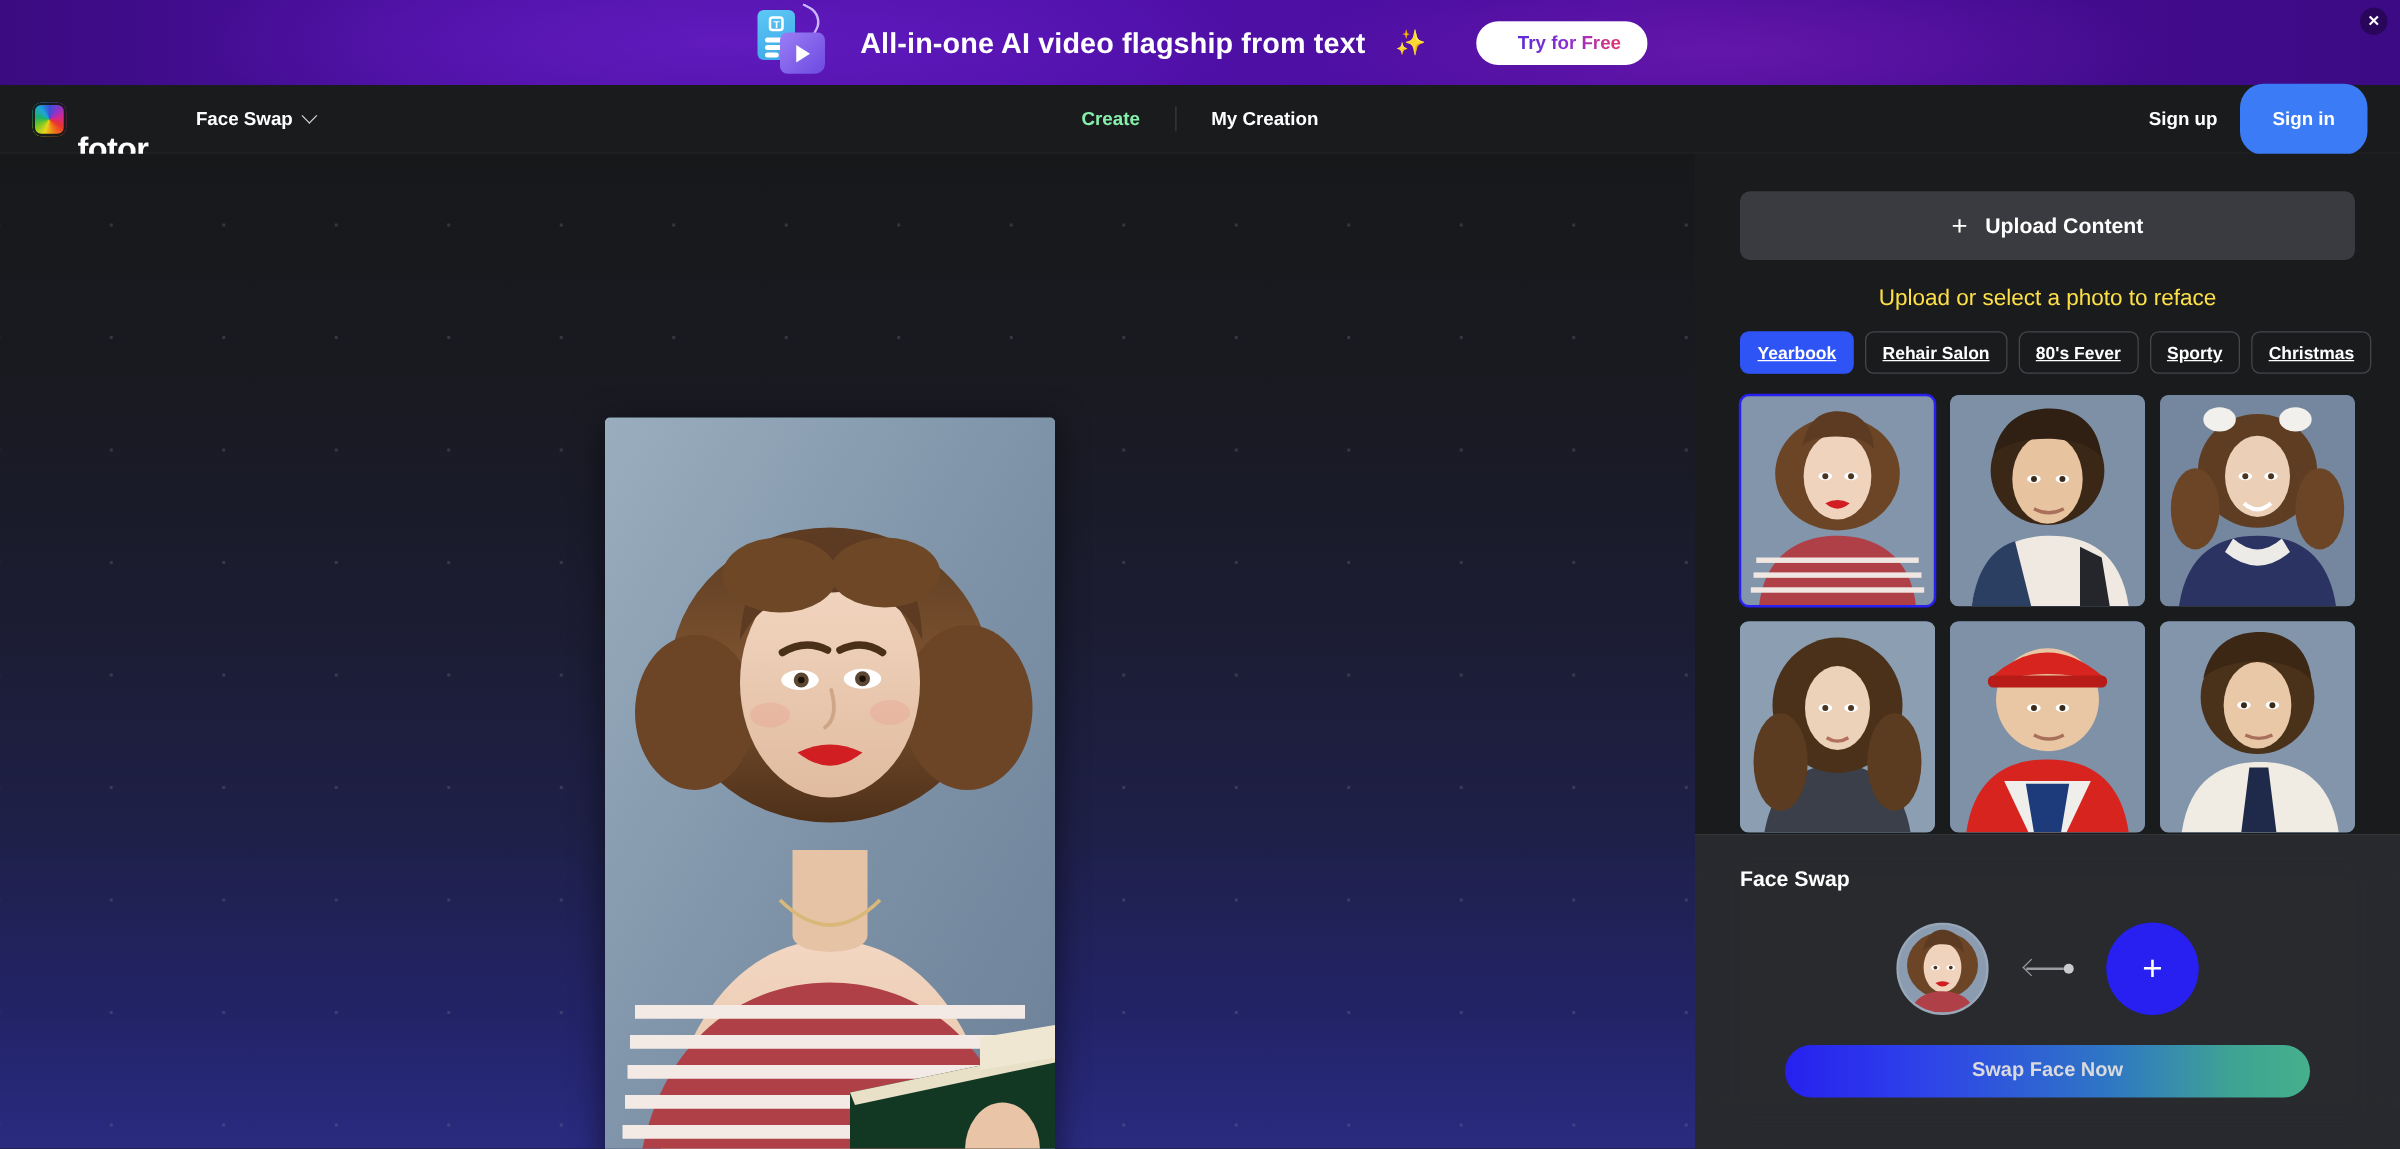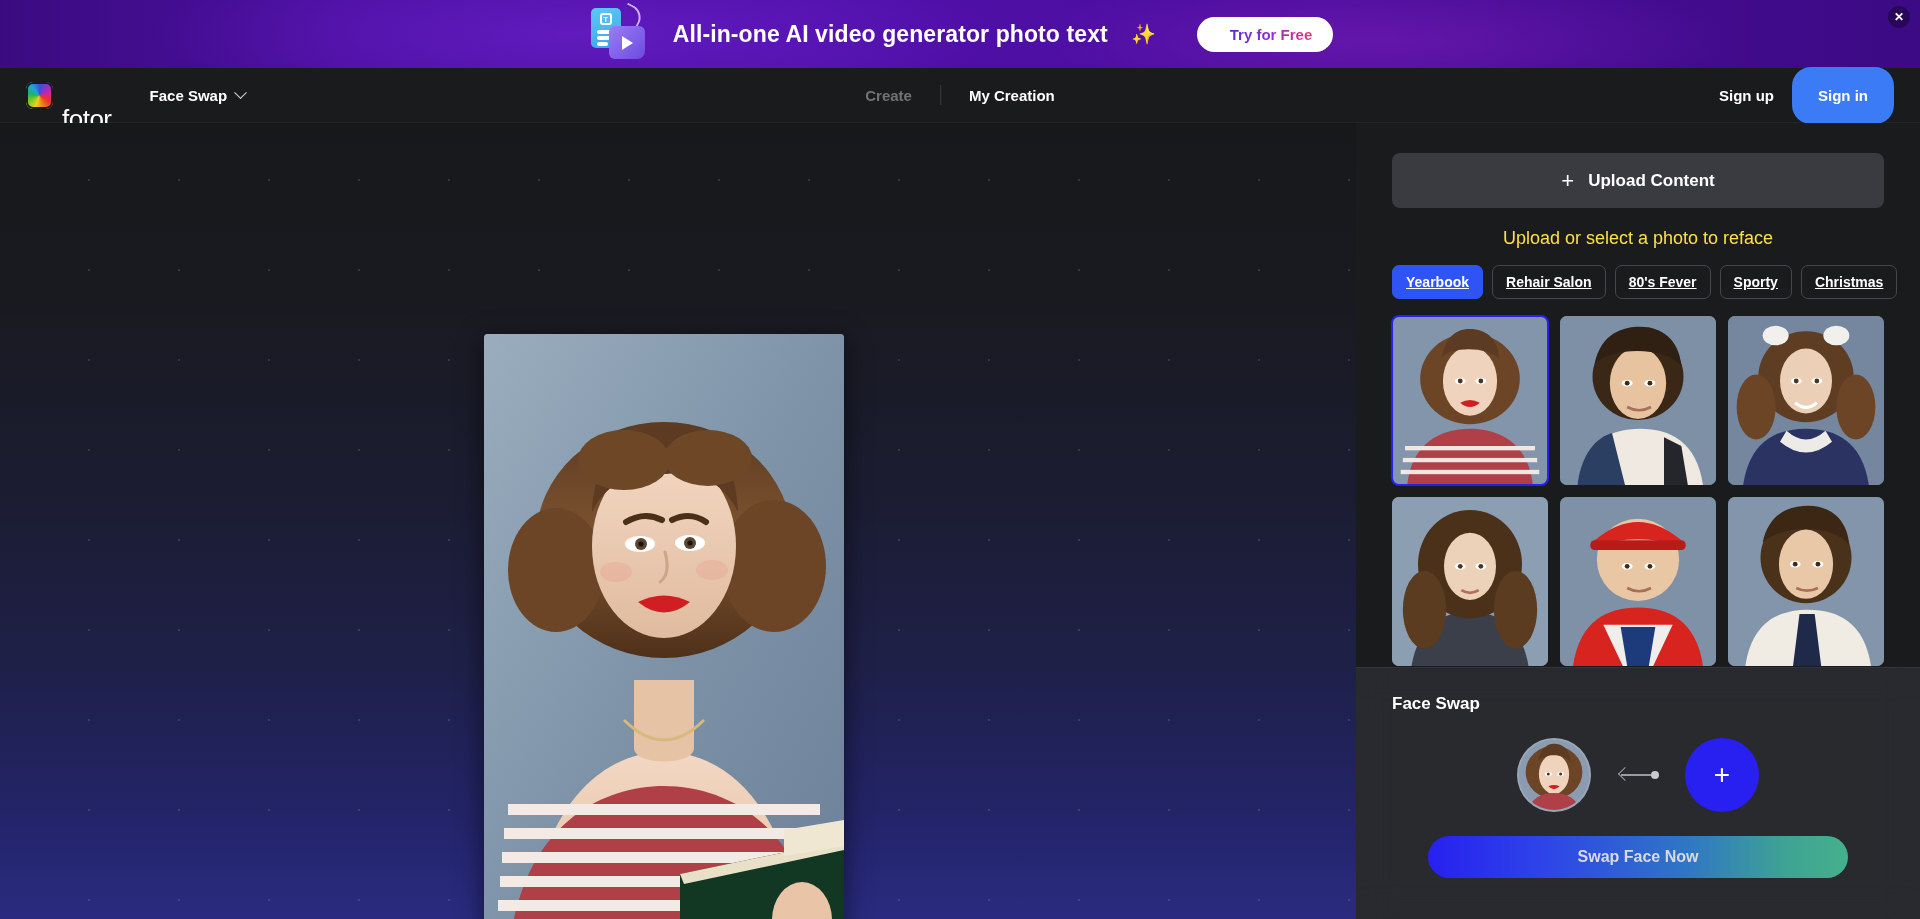--- a/index.html
+++ b/index.html
@@ -80,33 +80,33 @@
   .header{
     height:55px; width:100%; background:#1a1b1d;
     display:flex; align-items:center; position:relative;
     border-bottom:1px solid #232427;
   }
   .logo-wrap{ display:flex; align-items:center; gap:9px; margin-left:26px;}
   .logo-mark{ width:27px;height:27px;border-radius:7px; position:relative; overflow:hidden;
     background:conic-gradient(from 200deg,#e8d71e,#7ec820,#1bb36a,#1fa7d6,#3b4fd8,#8a35c9,#d6278e,#e8342d,#f07b18,#e8d71e);
   }
   .logo-mark:after{content:"";position:absolute;inset:0;border-radius:7px;box-shadow:inset 0 0 0 2px #1a1b1d;}
-  .logo-text{ color:#fff; font-size:26px; font-weight:400; letter-spacing:-.5px;margin-top:48px;}
+  .logo-text{ color:#fff; font-size:26px; font-weight:700; letter-spacing:-.5px;margin-top:48px;}
   .face-swap-menu{
     margin-left:38px; display:flex; align-items:center; gap:9px;
     color:#fff; font-size:15px; font-weight:700; cursor:pointer;
   }
   .chev{ width:9px;height:9px;border-right:1.8px solid #d6d7da;border-bottom:1.8px solid #d6d7da;
     transform:rotate(45deg) translate(-2px,-2px);}
   .nav-center{
     position:absolute; left:50%; transform:translateX(-50%);
     display:flex; align-items:center; gap:0;
   }
   .nav-item{ font-size:15px; font-weight:700; padding:0 28px; cursor:pointer; color:#fff;}
-  .nav-item.active{ color:#737373;text-align:right; }
+  .nav-item.active{ color:#86efac;text-align:right; }
   .nav-div{ width:1px; height:20px; background:#3a3c40;}
   .header-right{ margin-left:auto; display:flex; align-items:center; gap:18px; margin-right:26px;}
   .signup{ color:#fff; font-size:15px; font-weight:700; cursor:pointer;}
   .signin{
     background:#3b7cf6; color:#fff; border:none; border-radius:19px;
     padding:20px 26px; font-size:15px; font-weight:700; cursor:pointer; font-family:inherit;
   }
 
   
   .main{ display:flex; height:796px; width:100%;}
@@ -199,21 +199,21 @@
     <div class="promo-art">
       <div class="promo-doc">
           <div class="t">T</div>
           <div class="l1"></div>
           <div class="l2"></div>
           <div class="l3"></div>
         </div>
       <div class="promo-arrow"></div>
       <div class="promo-play"></div>
     </div>
-    <div class="promo-title">All-in-one AI video generator photo text</div>
+    <div class="promo-title">All-in-one AI video flagship from text</div>
     <div class="promo-spark">✨</div>
     <button class="promo-cta"><span>Try for Free</span></button>
   </div>
   <div class="promo-close">✕</div>
 </div>
 
 <div class="header">
   <div class="logo-wrap">
     <div class="logo-mark"></div>
     <div class="logo-text">fotor</div>

